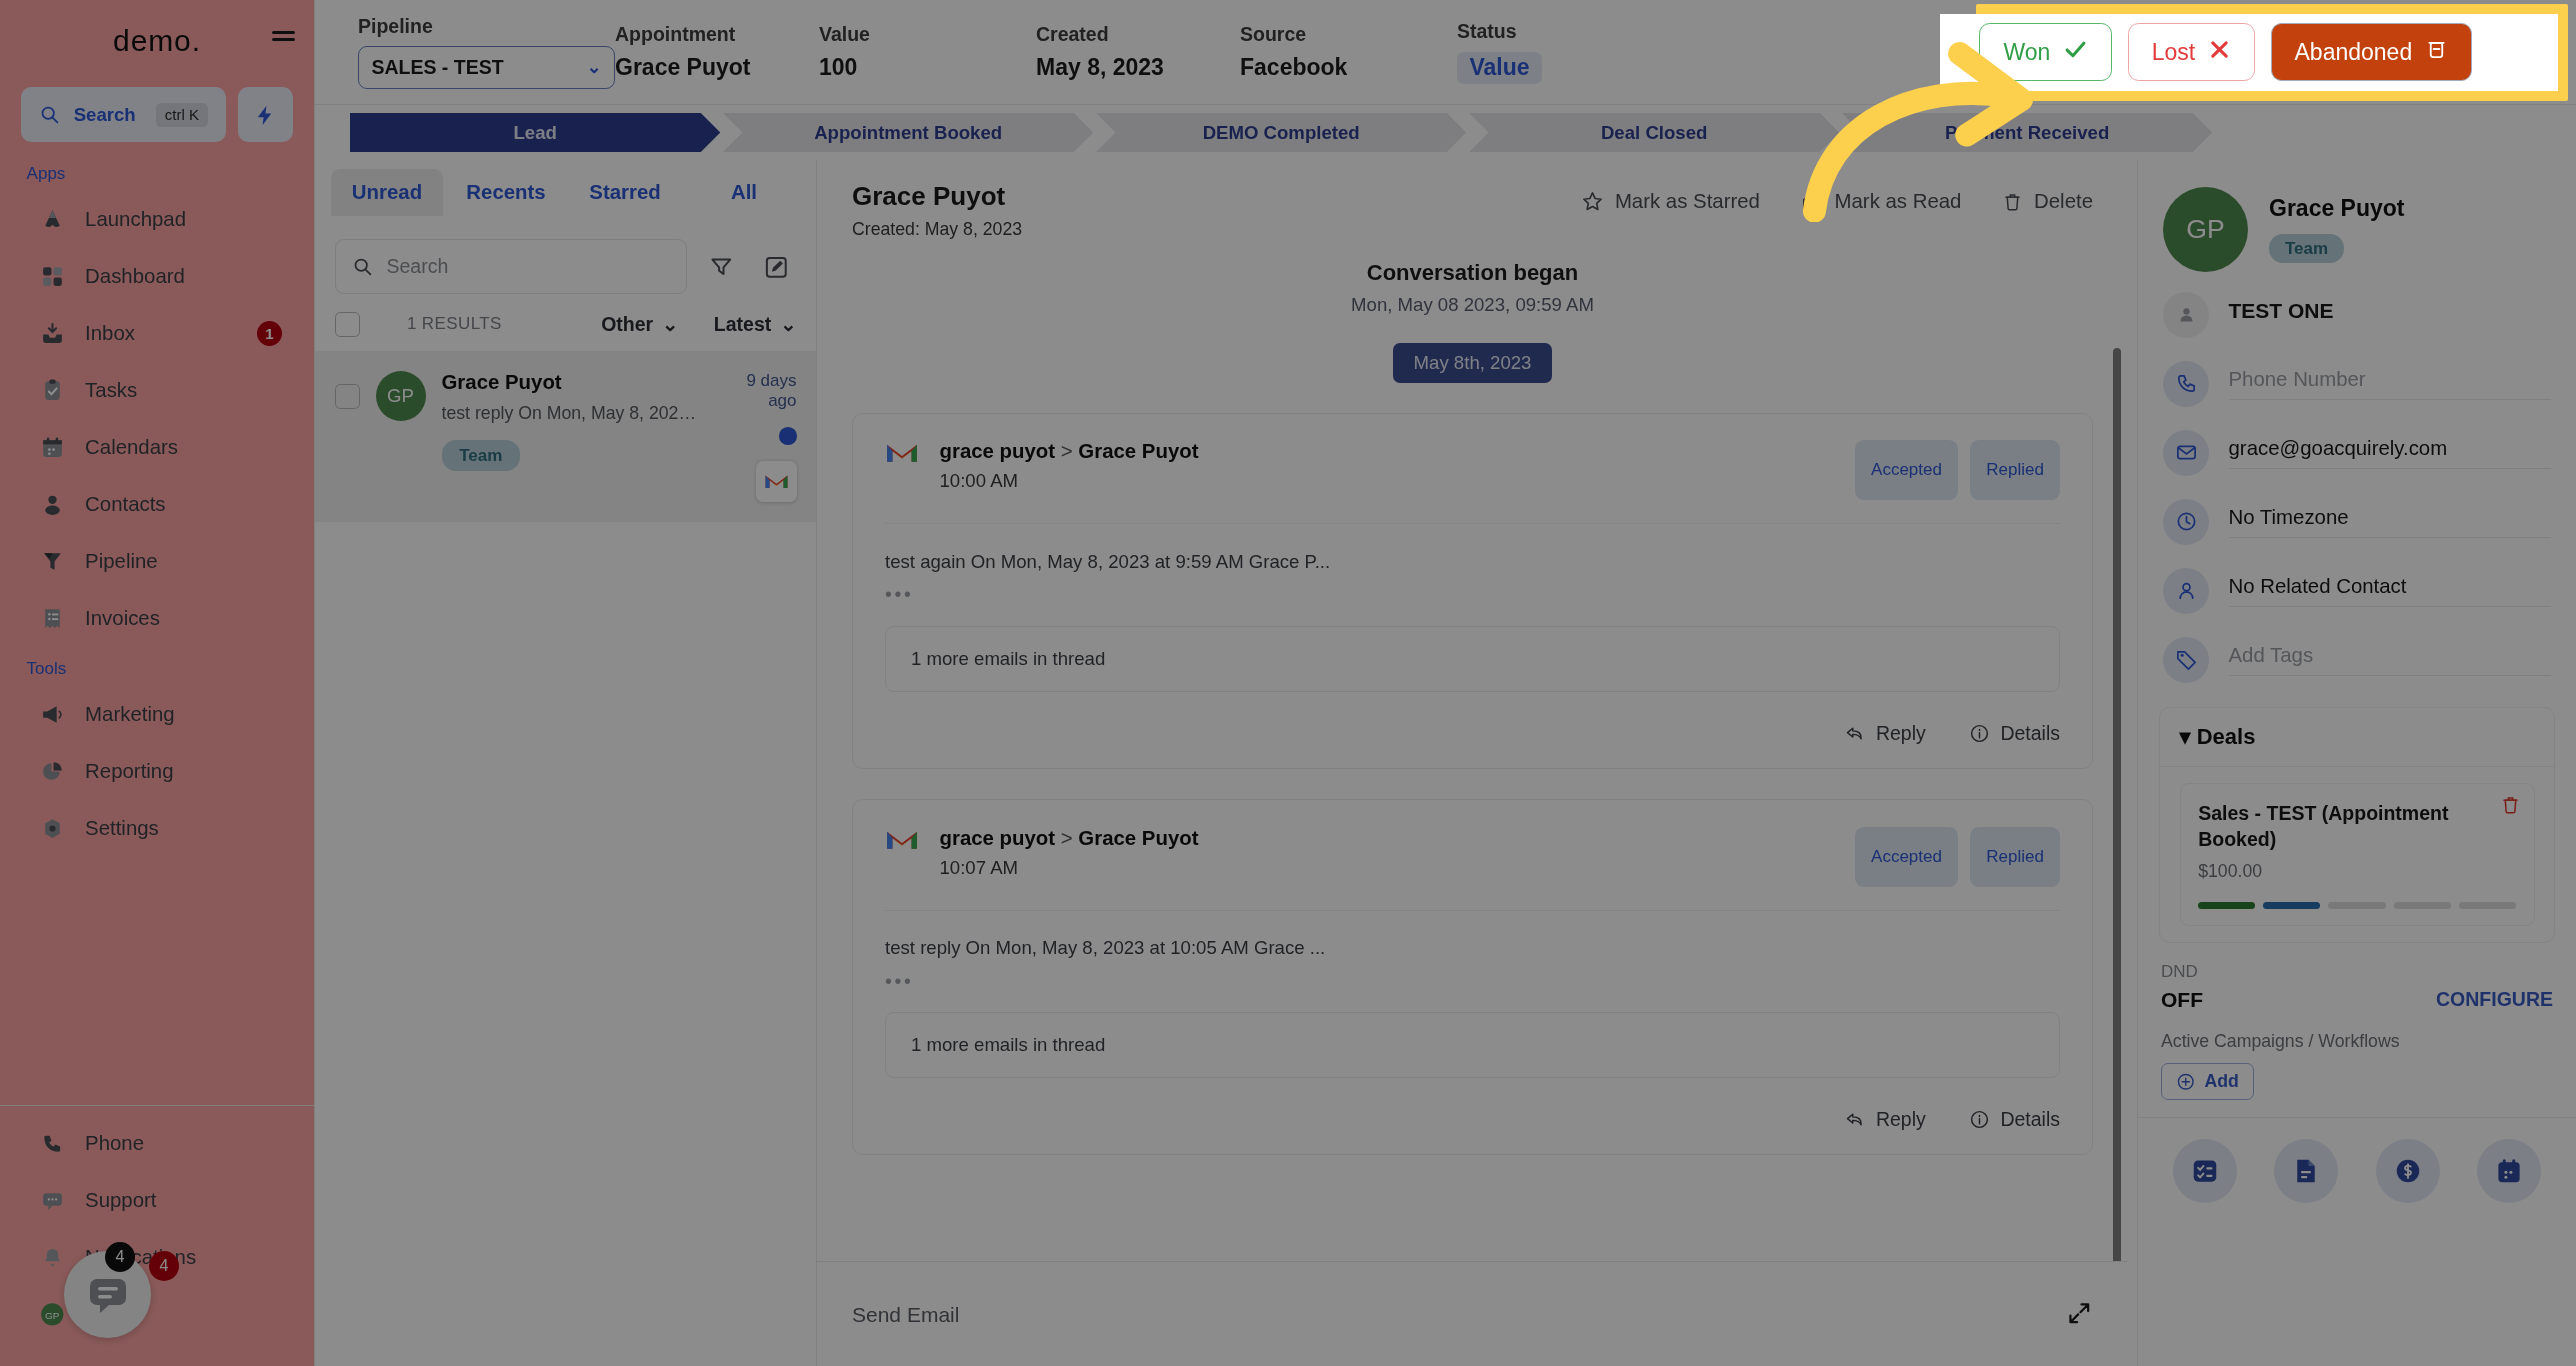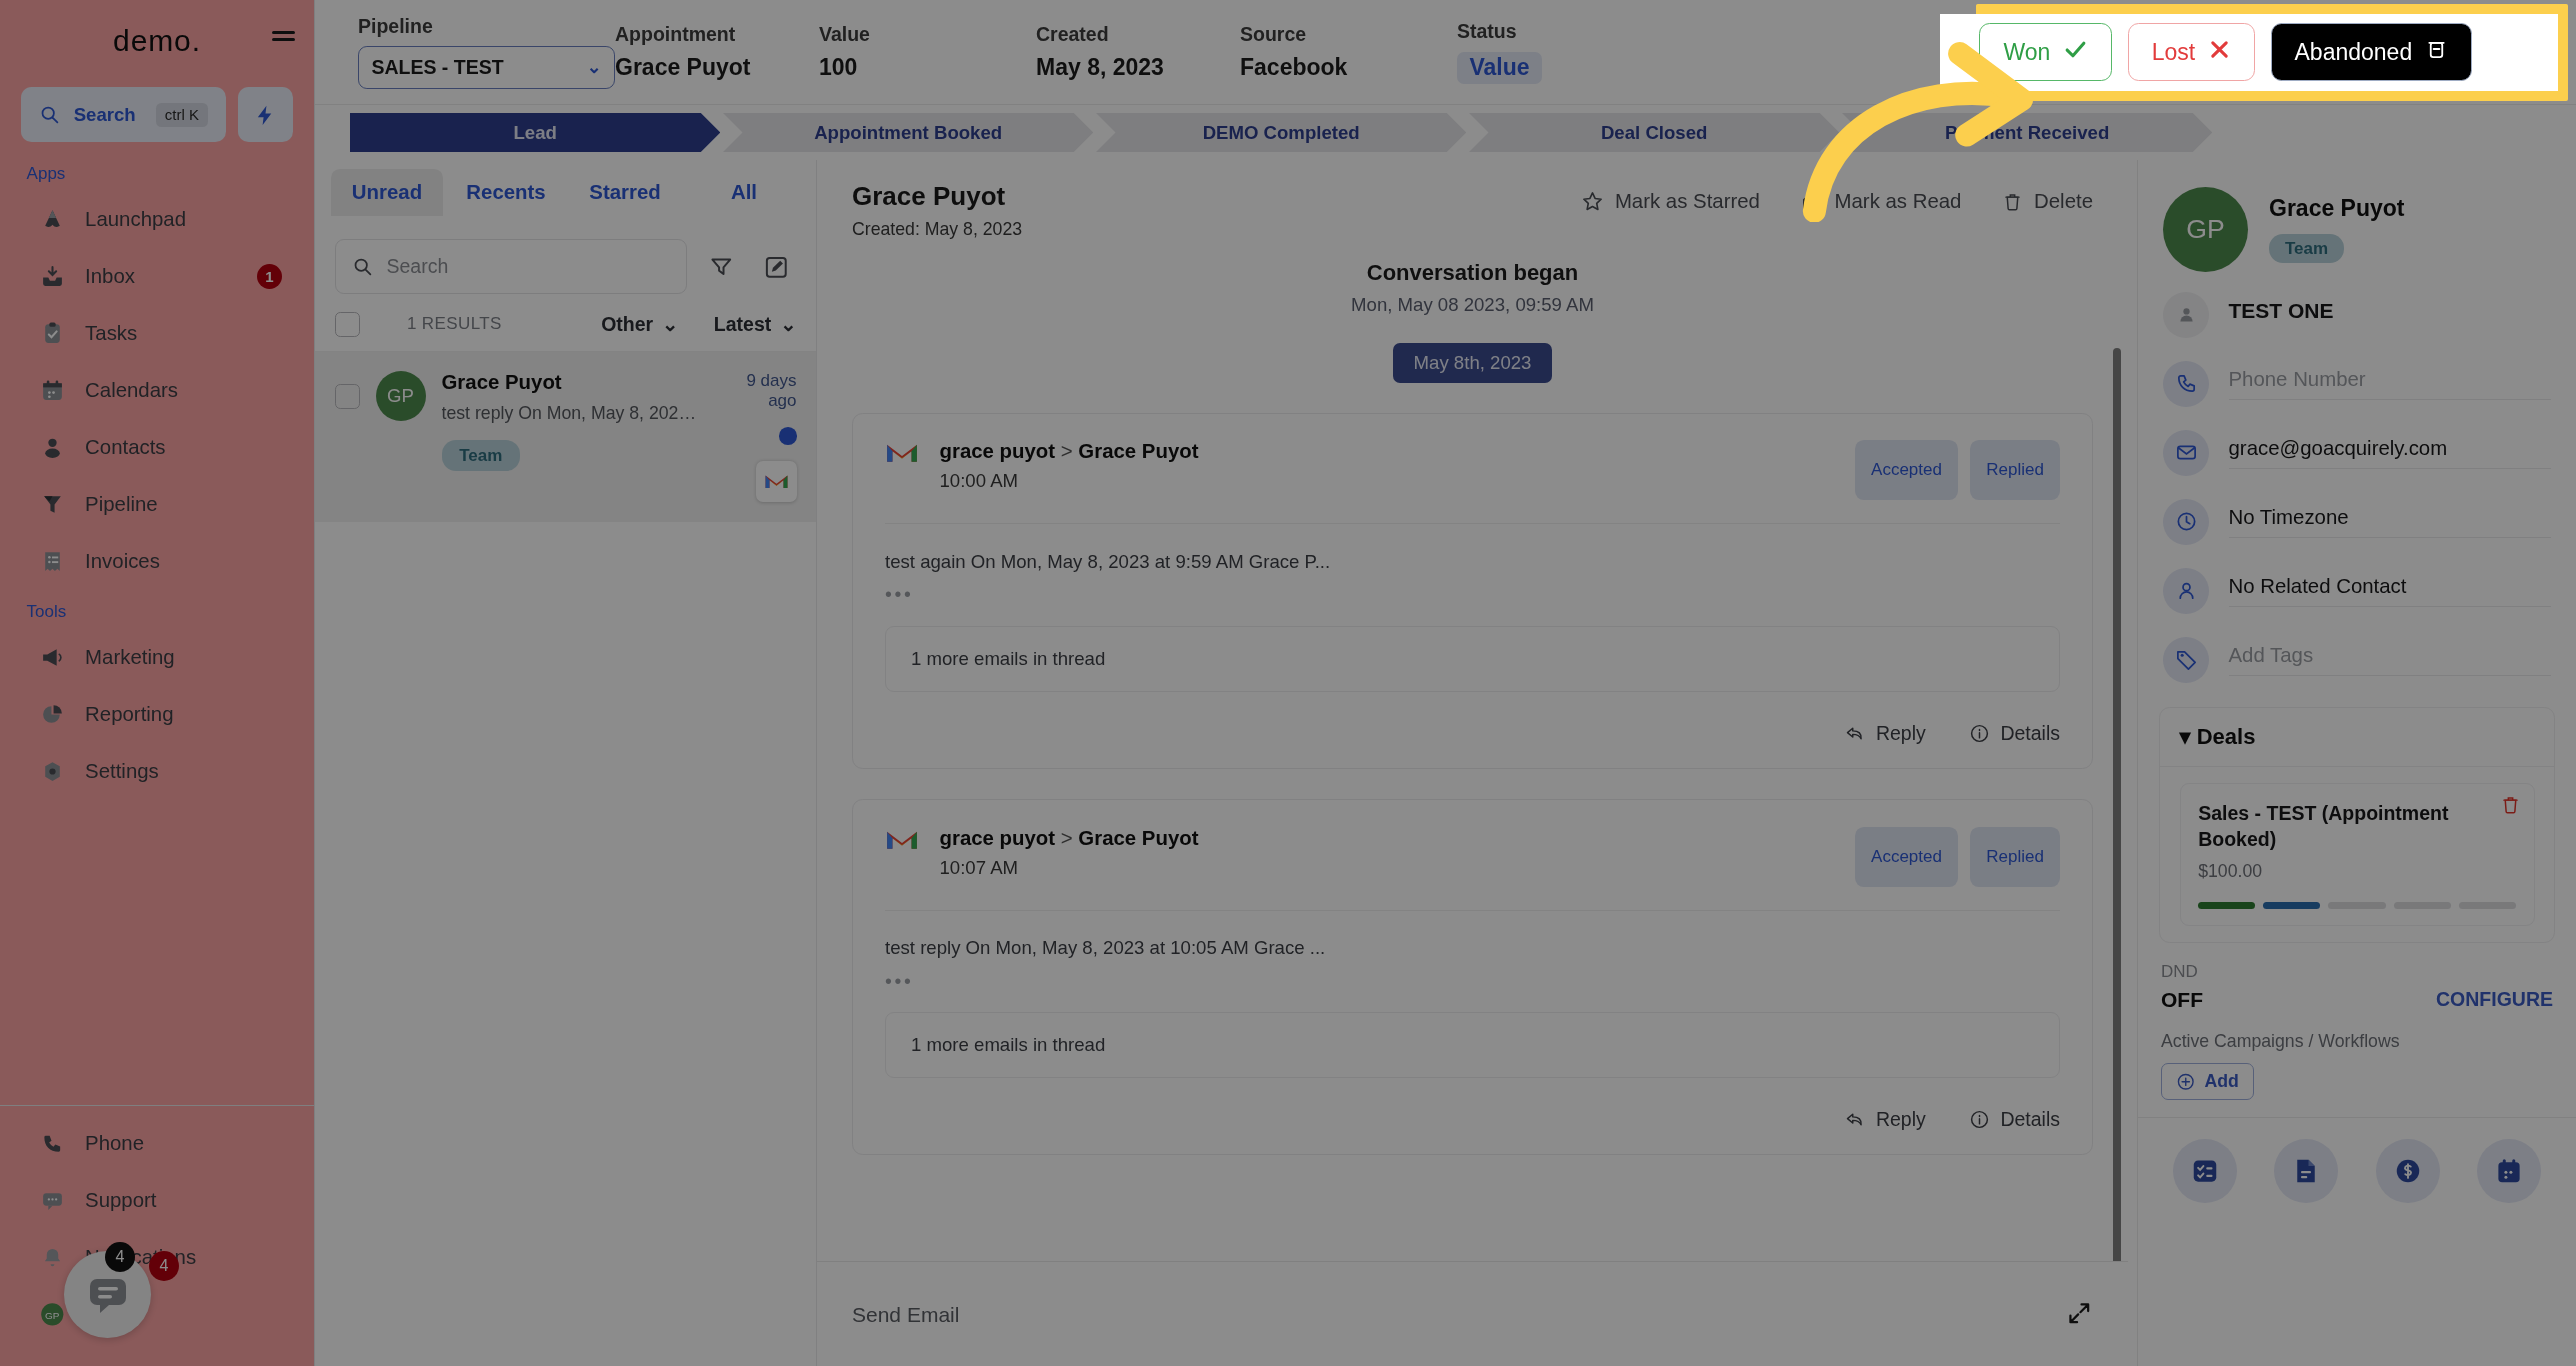--- a/index.html
+++ b/index.html
@@ -84,21 +84,21 @@
   .status-chip { background:#e4e9f6; color:#2e58d3; font-weight:700; font-size:23px; border-radius:7px; padding:2.7px 12.4px; display:inline-block;}
   .user-block { display:flex; align-items:center; gap:12.4px; margin-left:auto; margin-right: 35px; cursor:pointer;}
   .user-avatar { width:39px; height:39px; border-radius:50%; background:#eceef2; display:flex; align-items:center; justify-content:center; }
   .user-name { font-size:22px; font-weight:700; color:#111; }
   .btn-outcome {
     height:58px; border-radius:10.6px; display:flex; align-items:center; gap:12.4px;
     padding: 0 23px; font-size:23px; cursor:pointer; background:#fff;
   }
   .btn-won { border:1.3px solid #56b868; color:#2f9e46; }
   .btn-lost { border:1.3px solid #f0a5a5; color:#e23b3b; }
-  .btn-aband { background:#000000; color:#ffffff; border:1.3px solid #9facc4; }
+  .btn-aband { background:#c2410c; color:#ffffff; border:1.3px solid #9facc4; }
 
   
   #stagebar {
     position:absolute; left: 315px; top: 105px; width: 2261px; height: 55px;
     background:#fff; display:flex; align-items:center; padding-left: 35px;
   }
   .stages { display:flex; height: 39px; width: 1865px; }
   .stage {
     flex:1; position:relative; display:flex; align-items:center; justify-content:center;
     font-size:18.6px; font-weight:700; color:#2e3f8f; background:#e6e6e9; cursor:pointer;
@@ -267,20 +267,31 @@
     <div class="nav-section-label">Apps</div>
 
     <div class="nav-item">
       <span class="ico">
           <svg width="25" height="25" viewBox="0 0 24 24">
             <path d="M12 3 L19 18 c0 0 -4 3 -7 -1 c-3 4 -7 1 -7 1 Z" fill="#4b4e54"></path>
             <path d="M12 3 L15.5 10.5 H8.5 Z" fill="#9a9da3"></path>
           </svg>
         </span>
       <span>Launchpad</span>
+    </div>
+    <div class="nav-item">
+      <span class="ico">
+          <svg width="25" height="25" viewBox="0 0 24 24">
+            <rect x="3" y="3" width="8" height="8" rx="2" fill="#4b4e54"></rect>
+            <rect x="13" y="3" width="8" height="8" rx="2" fill="#a4a7ad"></rect>
+            <rect x="3" y="13" width="8" height="8" rx="2" fill="#a4a7ad"></rect>
+            <rect x="13" y="13" width="8" height="8" rx="2" fill="#4b4e54"></rect>
+          </svg>
+        </span>
+      <span>Dashboard</span>
     </div>
     <div class="nav-item">
       <span class="ico">
           <svg width="25" height="25" viewBox="0 0 24 24">
             <path d="M3 13 h5 l1.5 3 h5 L16 13 h5 v6 a2 2 0 0 1 -2 2 H5 a2 2 0 0 1 -2 -2 z" fill="#4b4e54"></path>
             <path d="M12 3 v7 M8.5 7 L12 10.5 L15.5 7" stroke="#4b4e54" stroke-width="2" fill="none" stroke-linecap="round"></path>
           </svg>
         </span>
       <span>Inbox</span>
       <span class="nav-badge">1</span>

